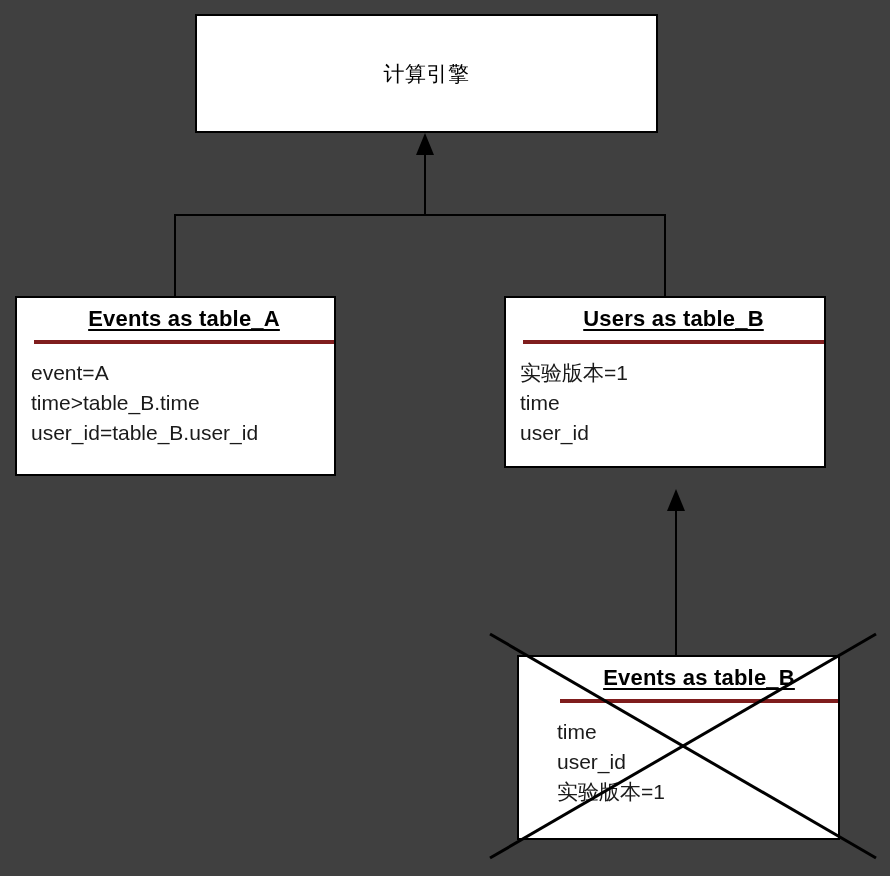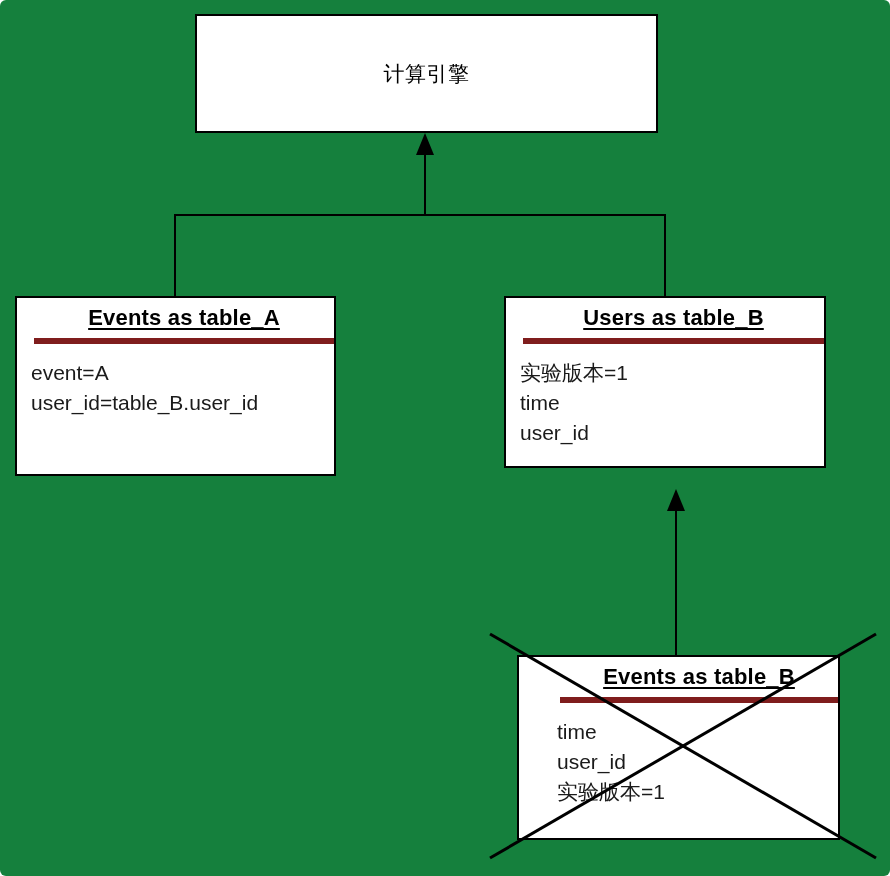--- a/index.html
+++ b/index.html
@@ -9,23 +9,22 @@
     background: #ffffff;
   }
   body {
     font-family: "Liberation Sans", "DejaVu Sans", sans-serif;
     color: #000000;
   }
   #canvas {
     position: relative;
     width: 890px;
     height: 876px;
-    background: #15803d;
+    background: #404040;
     overflow: hidden;
-    border-radius: 6px;
   }
   .node {
     position: absolute;
     box-sizing: border-box;
     border: 2px solid #000000;
     background: #ffffff;
   }
   
   #engine-node {
     left: 195px;
@@ -45,21 +44,21 @@
   
   .entity {
     display: flex;
     flex-direction: column;
   }
   .entity-header {
     height: 46px;
     display: flex;
     align-items: center;
     justify-content: center;
-    border-bottom: 6px solid #7f1d1d;
+    border-bottom: 4px solid #7f1d1d;
     box-sizing: border-box;
     margin-left: 17px;
   }
   .entity-header-text {
     font-size: 22px;
     font-weight: bold;
     text-decoration: underline;
     text-underline-offset: 3px;
     letter-spacing: 0.2px;
     white-space: nowrap;
@@ -151,20 +150,21 @@
   <div class="connector v-line" id="branch-right-stem"></div>
   <div class="connector v-line" id="branch-riser"></div>
   <div class="arrowhead" id="branch-arrowhead"></div>
 
   <div class="node entity" id="events-a-node">
     <div class="entity-header">
       <span class="entity-header-text">Events as table_A</span>
     </div>
     <div class="entity-body">
       <div class="entity-field">event=A</div>
+      <div class="entity-field">time&gt;table_B.time</div>
       <div class="entity-field">user_id=table_B.user_id</div>
     </div>
   </div>
 
   <div class="node entity" id="users-b-node">
     <div class="entity-header">
       <span class="entity-header-text">Users as table_B</span>
     </div>
     <div class="entity-body">
       <div class="entity-field">实验版本=1</div>

